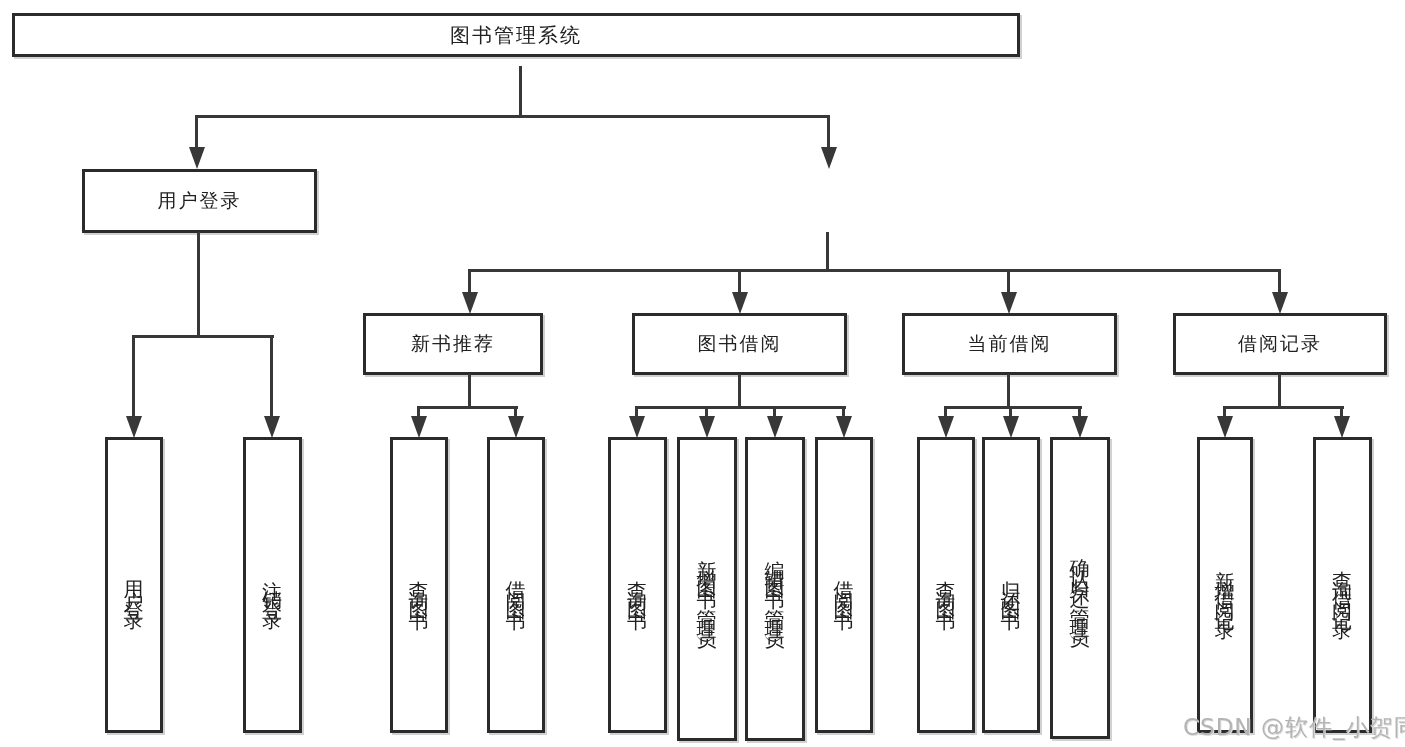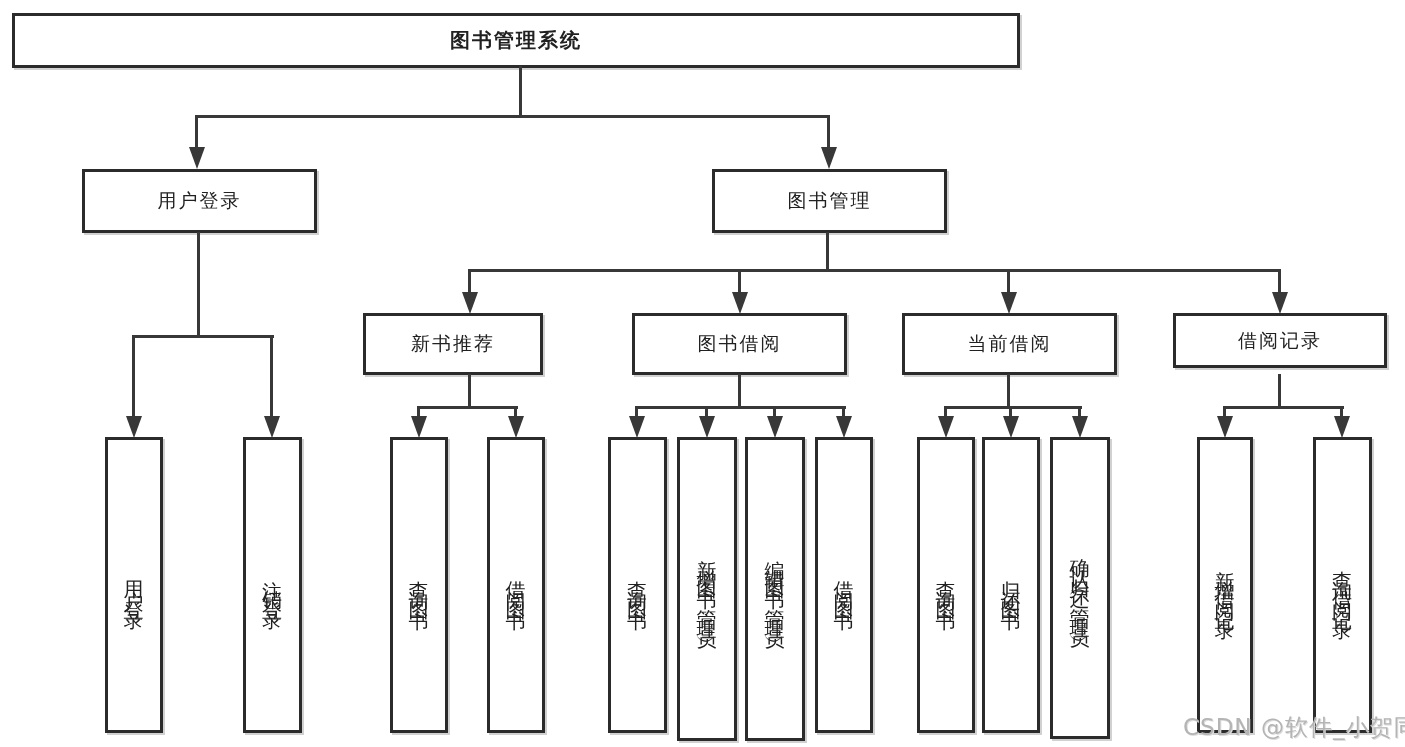--- a/index.html
+++ b/index.html
@@ -58,37 +58,34 @@
     color: #b4b4b4;
     text-shadow: 1px 1px 0 #dedede;
     white-space: nowrap;
   }
 </style>
 </head>
 <body>
 
 <div class="stage">
 
-  <div class="box box-h box-root" style="left:12px;top:13px;width:1008px;height:55px;font-weight:bold;">
+  <div class="box box-h box-root" style="left:12px;top:13px;width:1008px;height:44px;">
     <span>图书管理系统</span>
   </div>
 
   <div class="vl" style="left:519px;top:66px;height:52px;"></div>
   <div class="hl" style="left:195px;top:115px;width:635px;"></div>
 
   <div class="vl" style="left:195px;top:115px;height:33px;"></div>
   <div class="arr" style="left:189px;top:147px;"></div>
   <div class="vl" style="left:827px;top:115px;height:33px;"></div>
   <div class="arr" style="left:821px;top:147px;"></div>
 
   <div class="box box-h" style="left:82px;top:169px;width:235px;height:64px;">
     <span>用户登录</span>
-  </div>
-  <div class="box box-h" style="left:712px;top:169px;width:235px;height:64px;">
-    <span>图书管理</span>
   </div>
 
   <div class="vl" style="left:197px;top:232px;height:105px;"></div>
   <div class="hl" style="left:132px;top:335px;width:142px;"></div>
   <div class="vl" style="left:132px;top:335px;height:83px;"></div>
   <div class="arr" style="left:126px;top:416px;"></div>
   <div class="vl" style="left:270px;top:335px;height:83px;"></div>
   <div class="arr" style="left:264px;top:416px;"></div>
 
   <div class="vl" style="left:826px;top:232px;height:40px;"></div>
@@ -105,21 +102,21 @@
 
   <div class="box box-h" style="left:363px;top:313px;width:180px;height:62px;">
     <span>新书推荐</span>
   </div>
   <div class="box box-h" style="left:902px;top:313px;width:215px;height:62px;">
     <span>当前借阅</span>
   </div>
   <div class="box box-h" style="left:632px;top:313px;width:215px;height:62px;">
     <span>图书借阅</span>
   </div>
-  <div class="box box-h" style="left:1173px;top:313px;width:214px;height:55px;">
+  <div class="box box-h" style="left:1173px;top:313px;width:214px;height:62px;">
     <span>借阅记录</span>
   </div>
 
   <div class="vl" style="left:468px;top:374px;height:35px;"></div>
   <div class="vl" style="left:738px;top:374px;height:35px;"></div>
   <div class="vl" style="left:1007px;top:374px;height:35px;"></div>
   <div class="vl" style="left:1278px;top:374px;height:35px;"></div>
 
   <div class="hl" style="left:417px;top:406px;width:101px;"></div>
   <div class="hl" style="left:635px;top:406px;width:211px;"></div>

